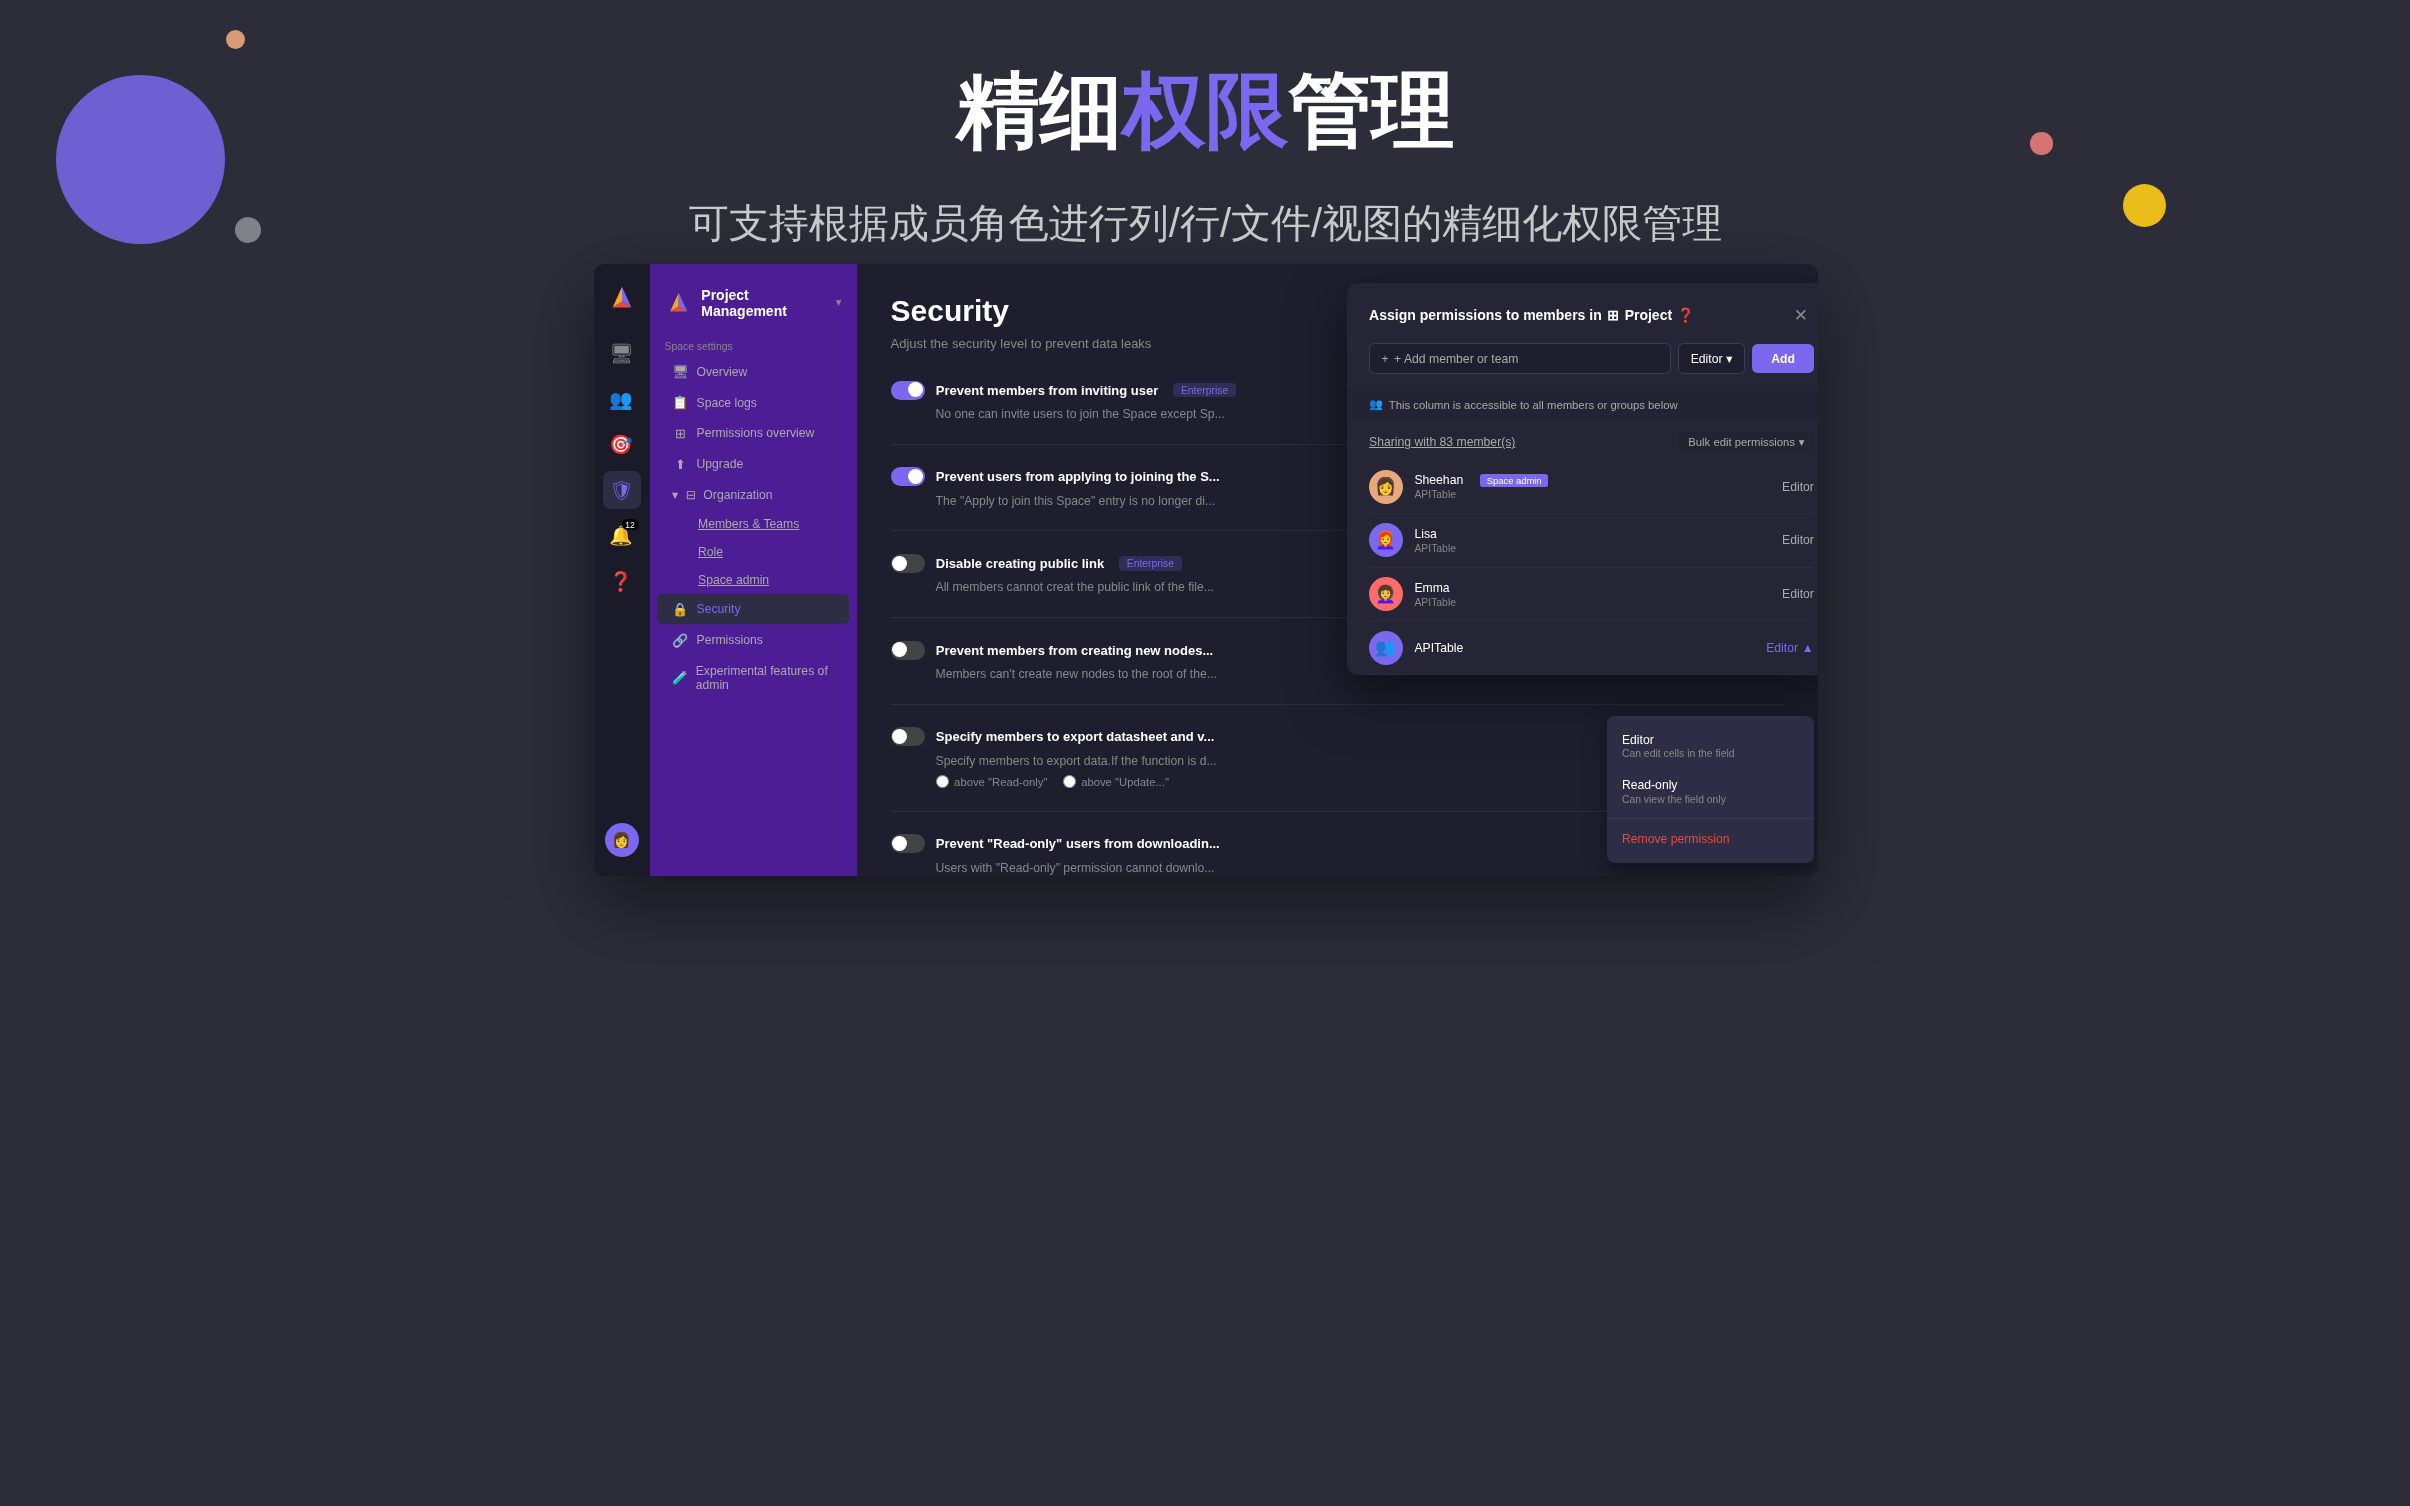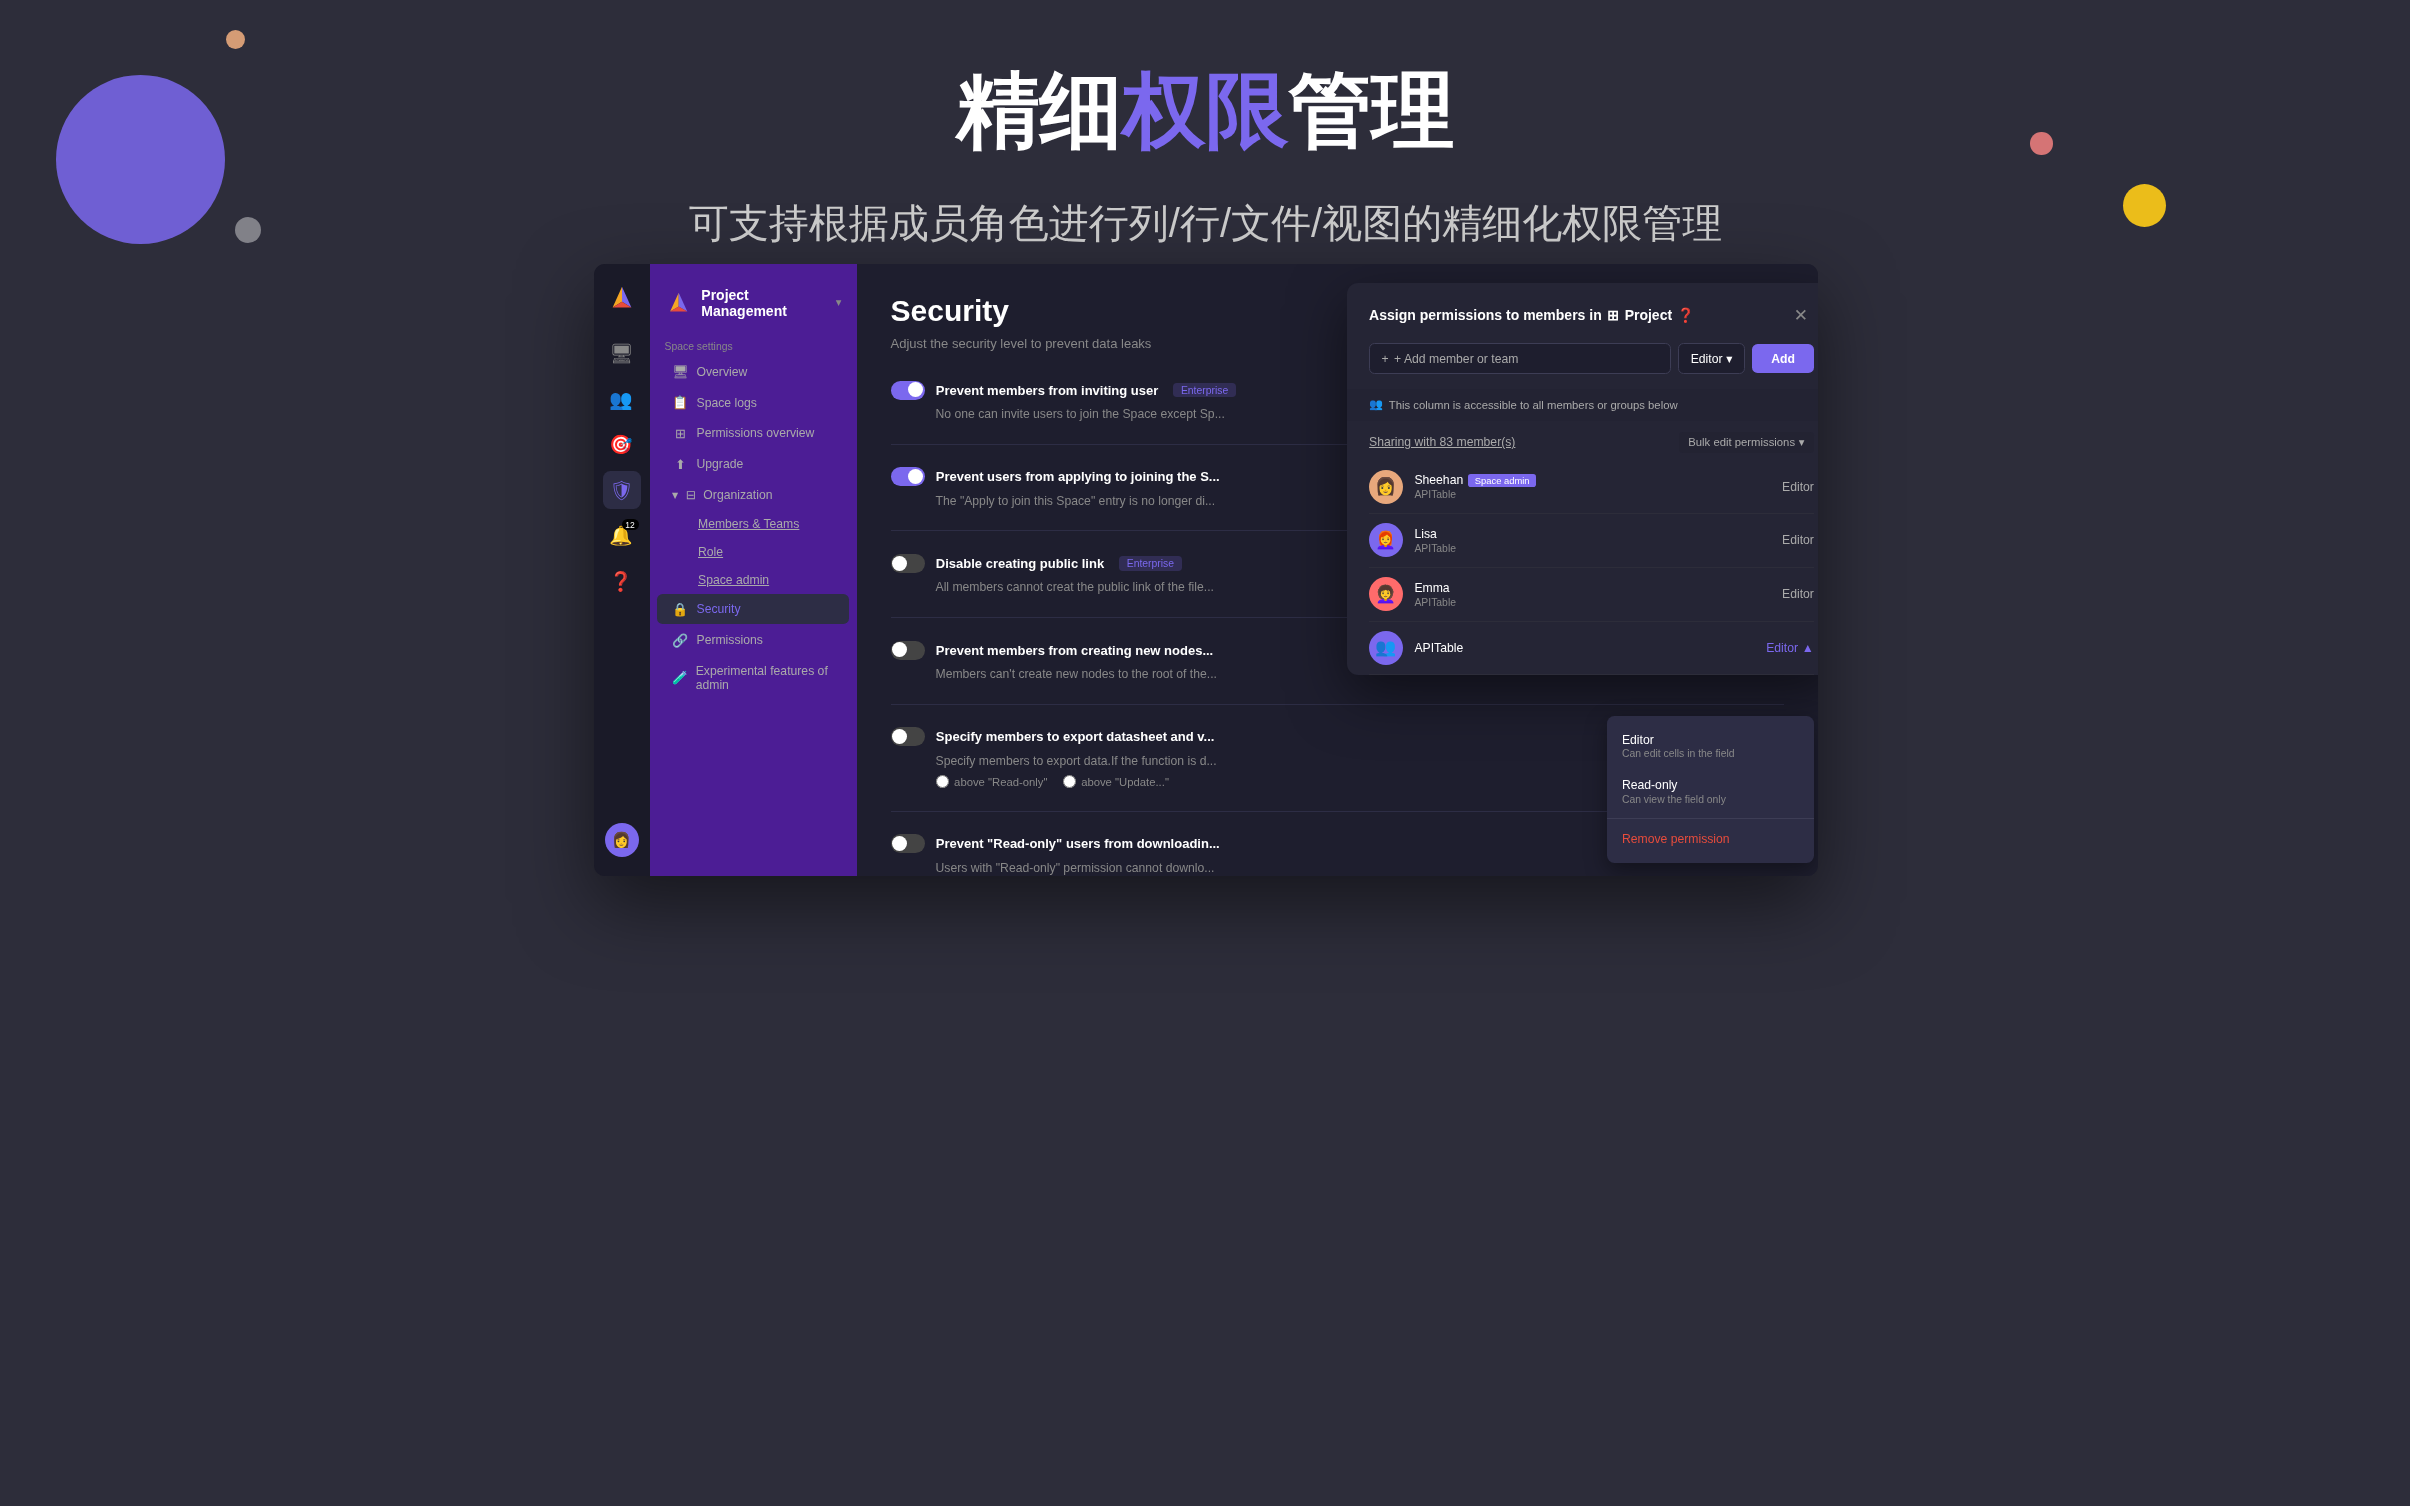--- a/index.html
+++ b/index.html
@@ -406,21 +406,21 @@
     }
     .member-info {
       flex: 1;
     }
     .member-name {
       color: #ffffff;
       font-size: 12.2px;
       font-weight: 500;
       display: flex;
       align-items: center;
-      gap: 5px;
+      gap: 17px;
     }
     .space-admin-badge {
       background: #7b68ee;
       color: white;
       font-size: 9.4px;
       padding: 0.9px 6.6px;
       border-radius: 2.8px;
     }
     .member-org {
       color: #888;

